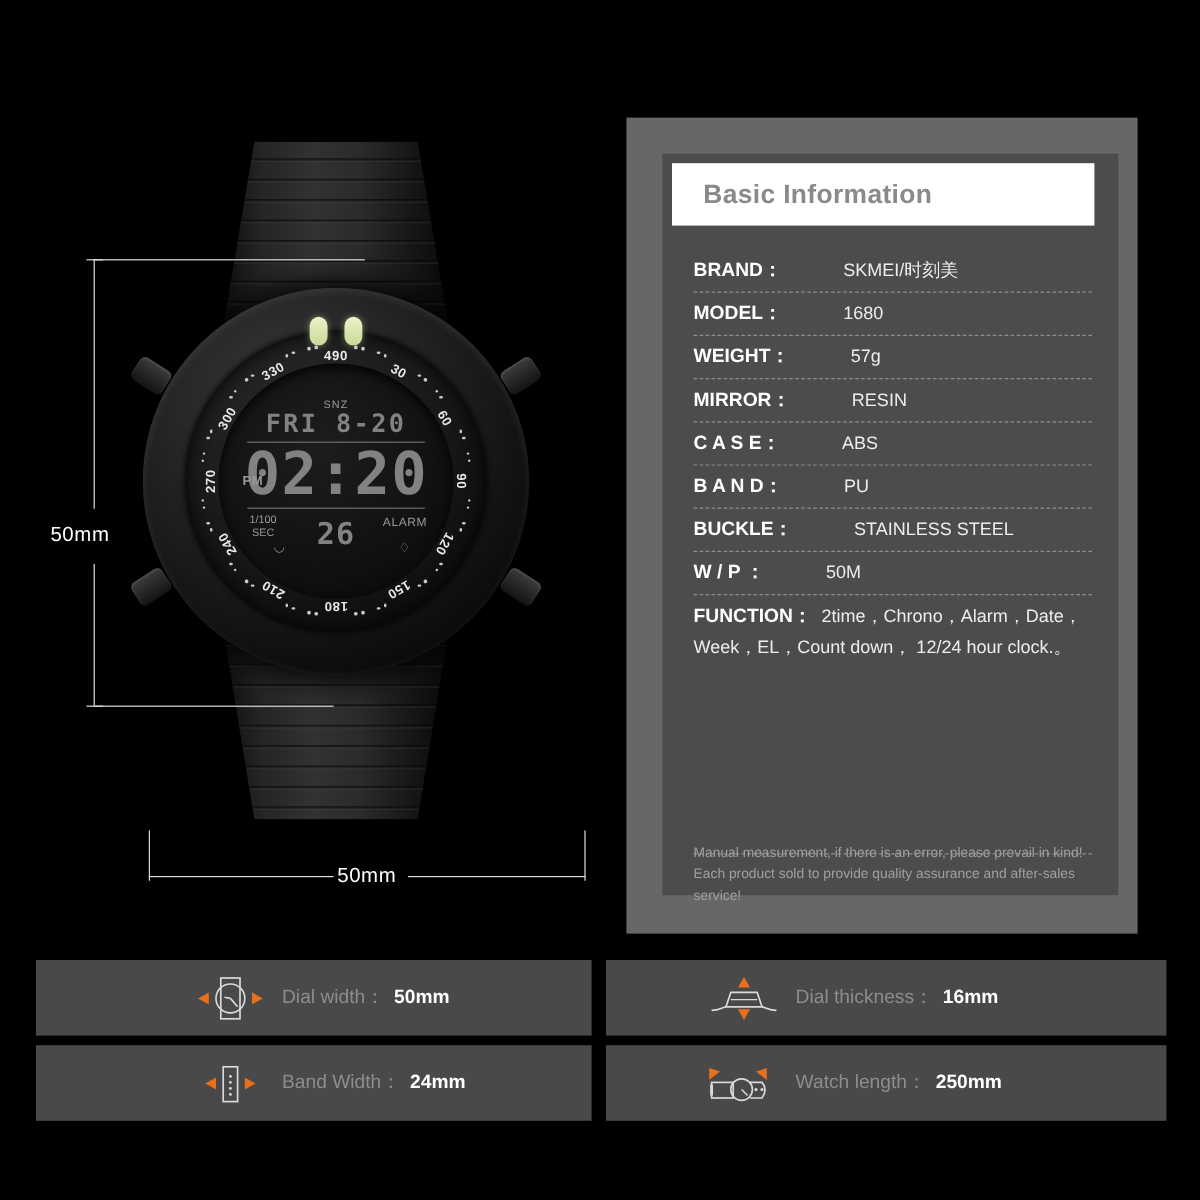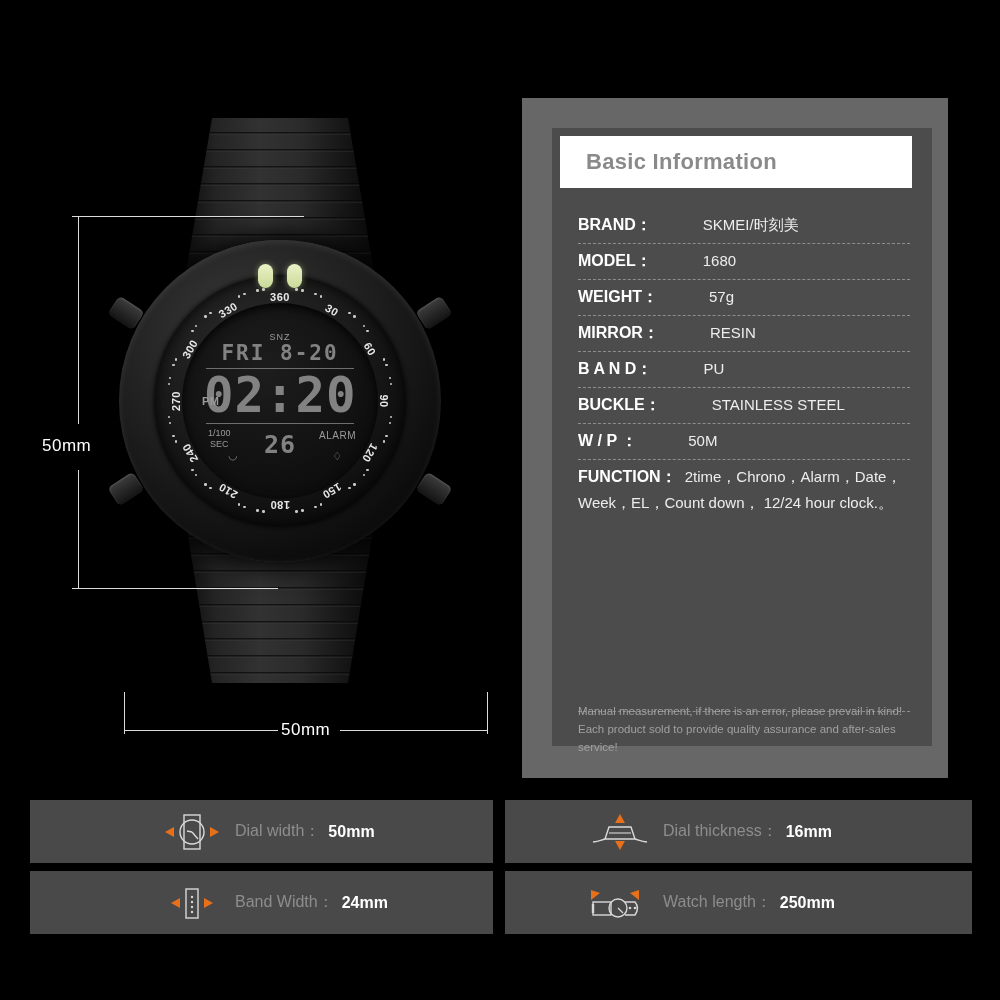--- a/index.html
+++ b/index.html
@@ -349,21 +349,21 @@
               <div class="tdot" style="left: calc(50% - 87.7253px); top: calc(50% - 69.6941px);"></div>
               <div class="tdot" style="left: calc(50% - 83.8686px); top: calc(50% - 74.2903px);"></div>
               <div class="tdot" style="left: calc(50% - 74.2903px); top: calc(50% - 83.8686px);"></div>
               <div class="tdot" style="left: calc(50% - 69.6941px); top: calc(50% - 87.7253px);"></div>
               <div class="tdot" style="left: calc(50% - 41.1253px); top: calc(50% - 104.22px);"></div>
               <div class="tdot" style="left: calc(50% - 35.4872px); top: calc(50% - 106.272px);"></div>
               <div class="tdot" style="left: calc(50% - 22.403px); top: calc(50% - 109.778px);"></div>
               <div class="tdot" style="left: calc(50% - 16.4942px); top: calc(50% - 110.819px);"></div>
             </div>
           <div class="bezel-num" id="bezelNums">
-              <span style="left: 6.36816e-15px; top: -104px; transform: translate(-50%, -50%) rotate(0deg);">360</span>
+              <span style="left: 6.36816e-15px; top: -104px; transform: translate(-50%, -50%) rotate(0deg);">490</span>
               <span style="left: 52px; top: -90.0666px; transform: translate(-50%, -50%) rotate(30deg);">30</span>
               <span style="left: 90.0666px; top: -52px; transform: translate(-50%, -50%) rotate(60deg);">60</span>
               <span style="left: 104px; top: 0px; transform: translate(-50%, -50%) rotate(90deg);">90</span>
               <span style="left: 90.0666px; top: 52px; transform: translate(-50%, -50%) rotate(120deg);">120</span>
               <span style="left: 52px; top: 90.0666px; transform: translate(-50%, -50%) rotate(150deg);">150</span>
               <span style="left: 6.36816e-15px; top: 104px; transform: translate(-50%, -50%) rotate(180deg);">180</span>
               <span style="left: -52px; top: 90.0666px; transform: translate(-50%, -50%) rotate(210deg);">210</span>
               <span style="left: -90.0666px; top: 52px; transform: translate(-50%, -50%) rotate(240deg);">240</span>
               <span style="left: -104px; top: 1.27363e-14px; transform: translate(-50%, -50%) rotate(270deg);">270</span>
               <span style="left: -90.0666px; top: -52px; transform: translate(-50%, -50%) rotate(300deg);">300</span>
@@ -432,20 +432,24 @@
         </div>
         <div class="srow">
           <span class="slabel">WEIGHT：</span>
           <span class="svalue">57g</span>
         </div>
         <div class="srow">
           <span class="slabel">MIRROR：</span>
           <span class="svalue">RESIN</span>
         </div>
         <div class="srow">
+          <span class="slabel">C A S E：</span>
+          <span class="svalue">ABS</span>
+        </div>
+        <div class="srow">
           <span class="slabel">B A N D：</span>
           <span class="svalue">PU</span>
         </div>
         <div class="srow">
           <span class="slabel">BUCKLE：</span>
           <span class="svalue">STAINLESS STEEL</span>
         </div>
         <div class="srow">
           <span class="slabel">W / P  ：</span>
           <span class="svalue">50M</span>

